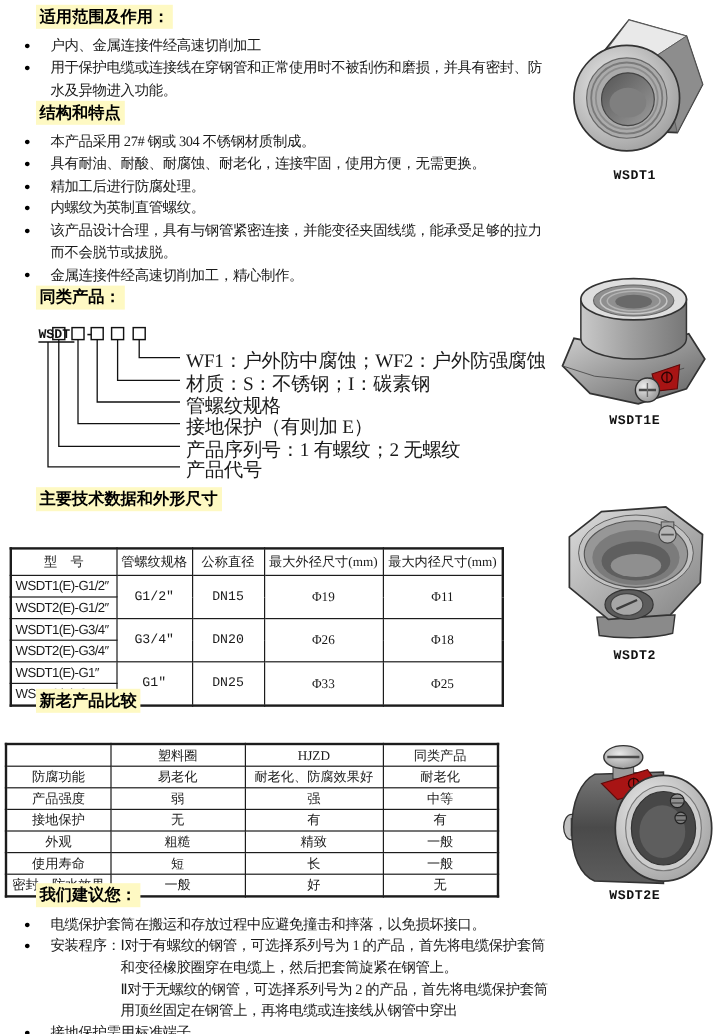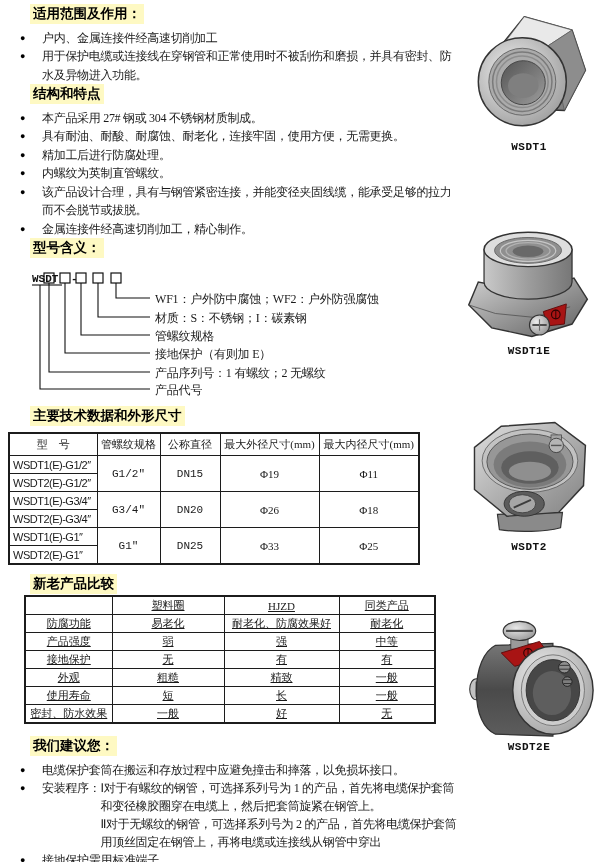--- a/index.html
+++ b/index.html
@@ -18,37 +18,37 @@
   ul.bullets li { display:flex; align-items:flex-start; font-size:12px; line-height:18.5px; }
   ul.bullets.tight li { line-height:18px; }
   .dot { flex:none; width:22px; padding-left:10px; font-size:9px; line-height:inherit; color:#000; }
   .btxt { flex:1; letter-spacing:-0.3px; }
   .lead { flex:none; letter-spacing:-0.3px; }
   .steps { flex:1; }
   .steps p { margin:0; letter-spacing:-0.3px; }
 
   
   .diagram-svg { position:absolute; left:28px; top:268px; }
-  .dia-label { position:absolute; left:155px; font-size:12px; letter-spacing:-0.2px; white-space:nowrap; }
+  .dia-label { position:absolute; left:155px; font-size:16px; letter-spacing:-0.2px; white-space:nowrap; }
 
   
-  table.dtab { border-collapse:collapse; table-layout:fixed; border:2px solid #1c1c1c; background:#fff; }
+  table.dtab { border-collapse:collapse; table-layout:fixed; border:2px solid #1c1c1c; background:#fff;margin-top:24px; }
   table.dtab td, table.dtab th {
     border:1px solid #1c1c1c; font-weight:normal; font-size:11px;
     text-align:center; padding:0 2px; overflow:hidden; white-space:nowrap;
   }
   .tech-table { position:absolute; left:8px; top:432px; width:410px; }
   .tech-table th { height:21px; font-size:11.5px; }
   .tech-table td { height:17px; }
   .model-cell {
     font-family:Liberation Sans, sans-serif; font-weight:bold; font-size:9.5px;
     text-align:left !important; padding-left:3px !important; letter-spacing:-0.5px;
   }
   .mono-cell { font-family:Liberation Mono, monospace; font-size:10px; font-weight:bold; }
-  .cmp-table { position:absolute; left:24px; top:595px; width:410px;text-decoration:underline; }
+  .cmp-table { position:absolute; left:4px; top:595px; width:410px; }
   .cmp-table td, .cmp-table th { height:17px; font-size:11px; }
 
   
   .product { position:absolute; left:459px; width:140px; text-align:center; }
   .plabel {
     font-family:"Liberation Mono", monospace; font-weight:bold; font-size:11px;
     letter-spacing:0.5px; color:#111; margin-top:1px;
   }
   svg { display:block; margin:0 auto; }
 </style>
@@ -95,21 +95,21 @@
           <span class="btxt">该产品设计合理，具有与钢管紧密连接，并能变径夹固线缆，能承受足够的拉力而不会脱节或拔脱。</span>
         </li>
       <li>
           <span class="dot">●</span>
           <span class="btxt">金属连接件经高速切削加工，精心制作。</span>
         </li>
     </ul>
   </div>
 
   <div class="blk" style="top:238px;">
-    <span class="sec-title ttl-indent">型号含义：</span>
+    <span class="sec-title ttl-indent">同类产品：</span>
   </div>
 
   <svg class="diagram-svg" width="126" height="125" viewBox="0 0 126 125">
     <text x="4" y="14" font-family="Liberation Mono, monospace" font-size="11" font-weight="bold" fill="#111">WSDT</text>
     <rect x="16" y="5" width="10" height="10" fill="none" stroke="#111" stroke-width="1.2"></rect>
     <rect x="32" y="5" width="10" height="10" fill="none" stroke="#111" stroke-width="1.2"></rect>
     <text x="43" y="14" font-family="Liberation Mono, monospace" font-size="11" font-weight="bold" fill="#111">-</text>
     <rect x="48" y="5" width="10" height="10" fill="none" stroke="#111" stroke-width="1.2"></rect>
     <rect x="65" y="5" width="10" height="10" fill="none" stroke="#111" stroke-width="1.2"></rect>
     <rect x="83" y="5" width="10" height="10" fill="none" stroke="#111" stroke-width="1.2"></rect>

